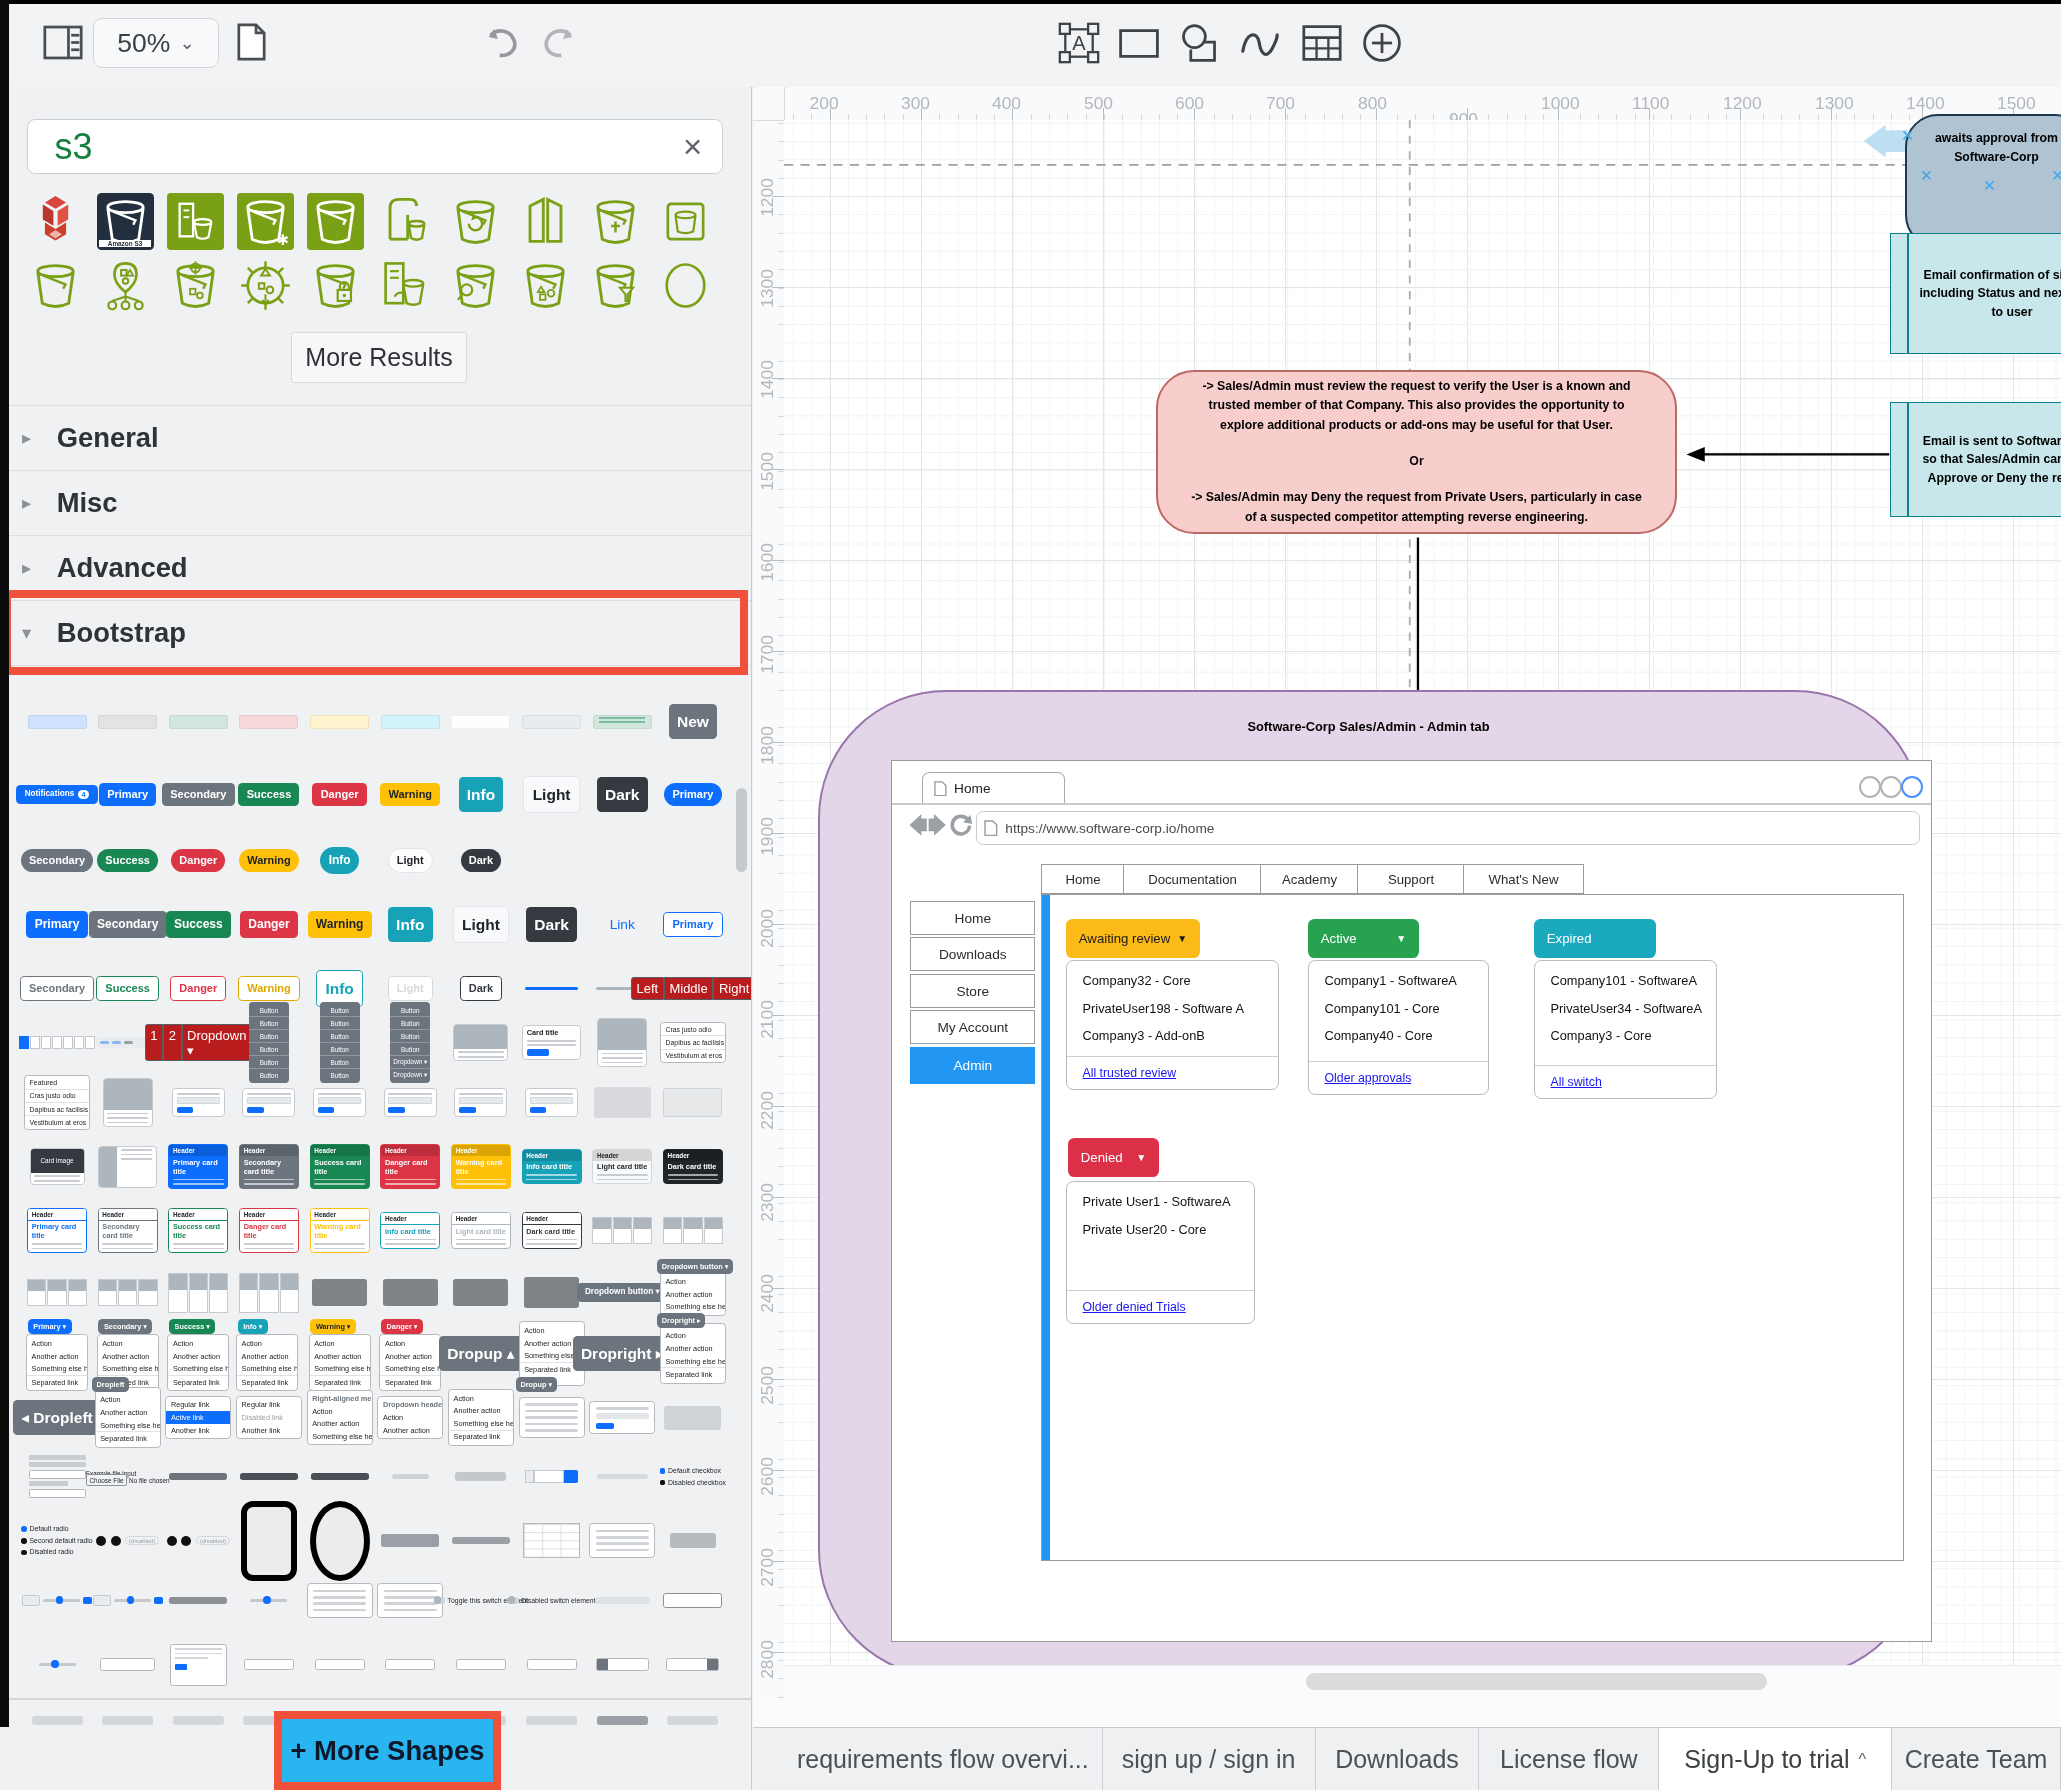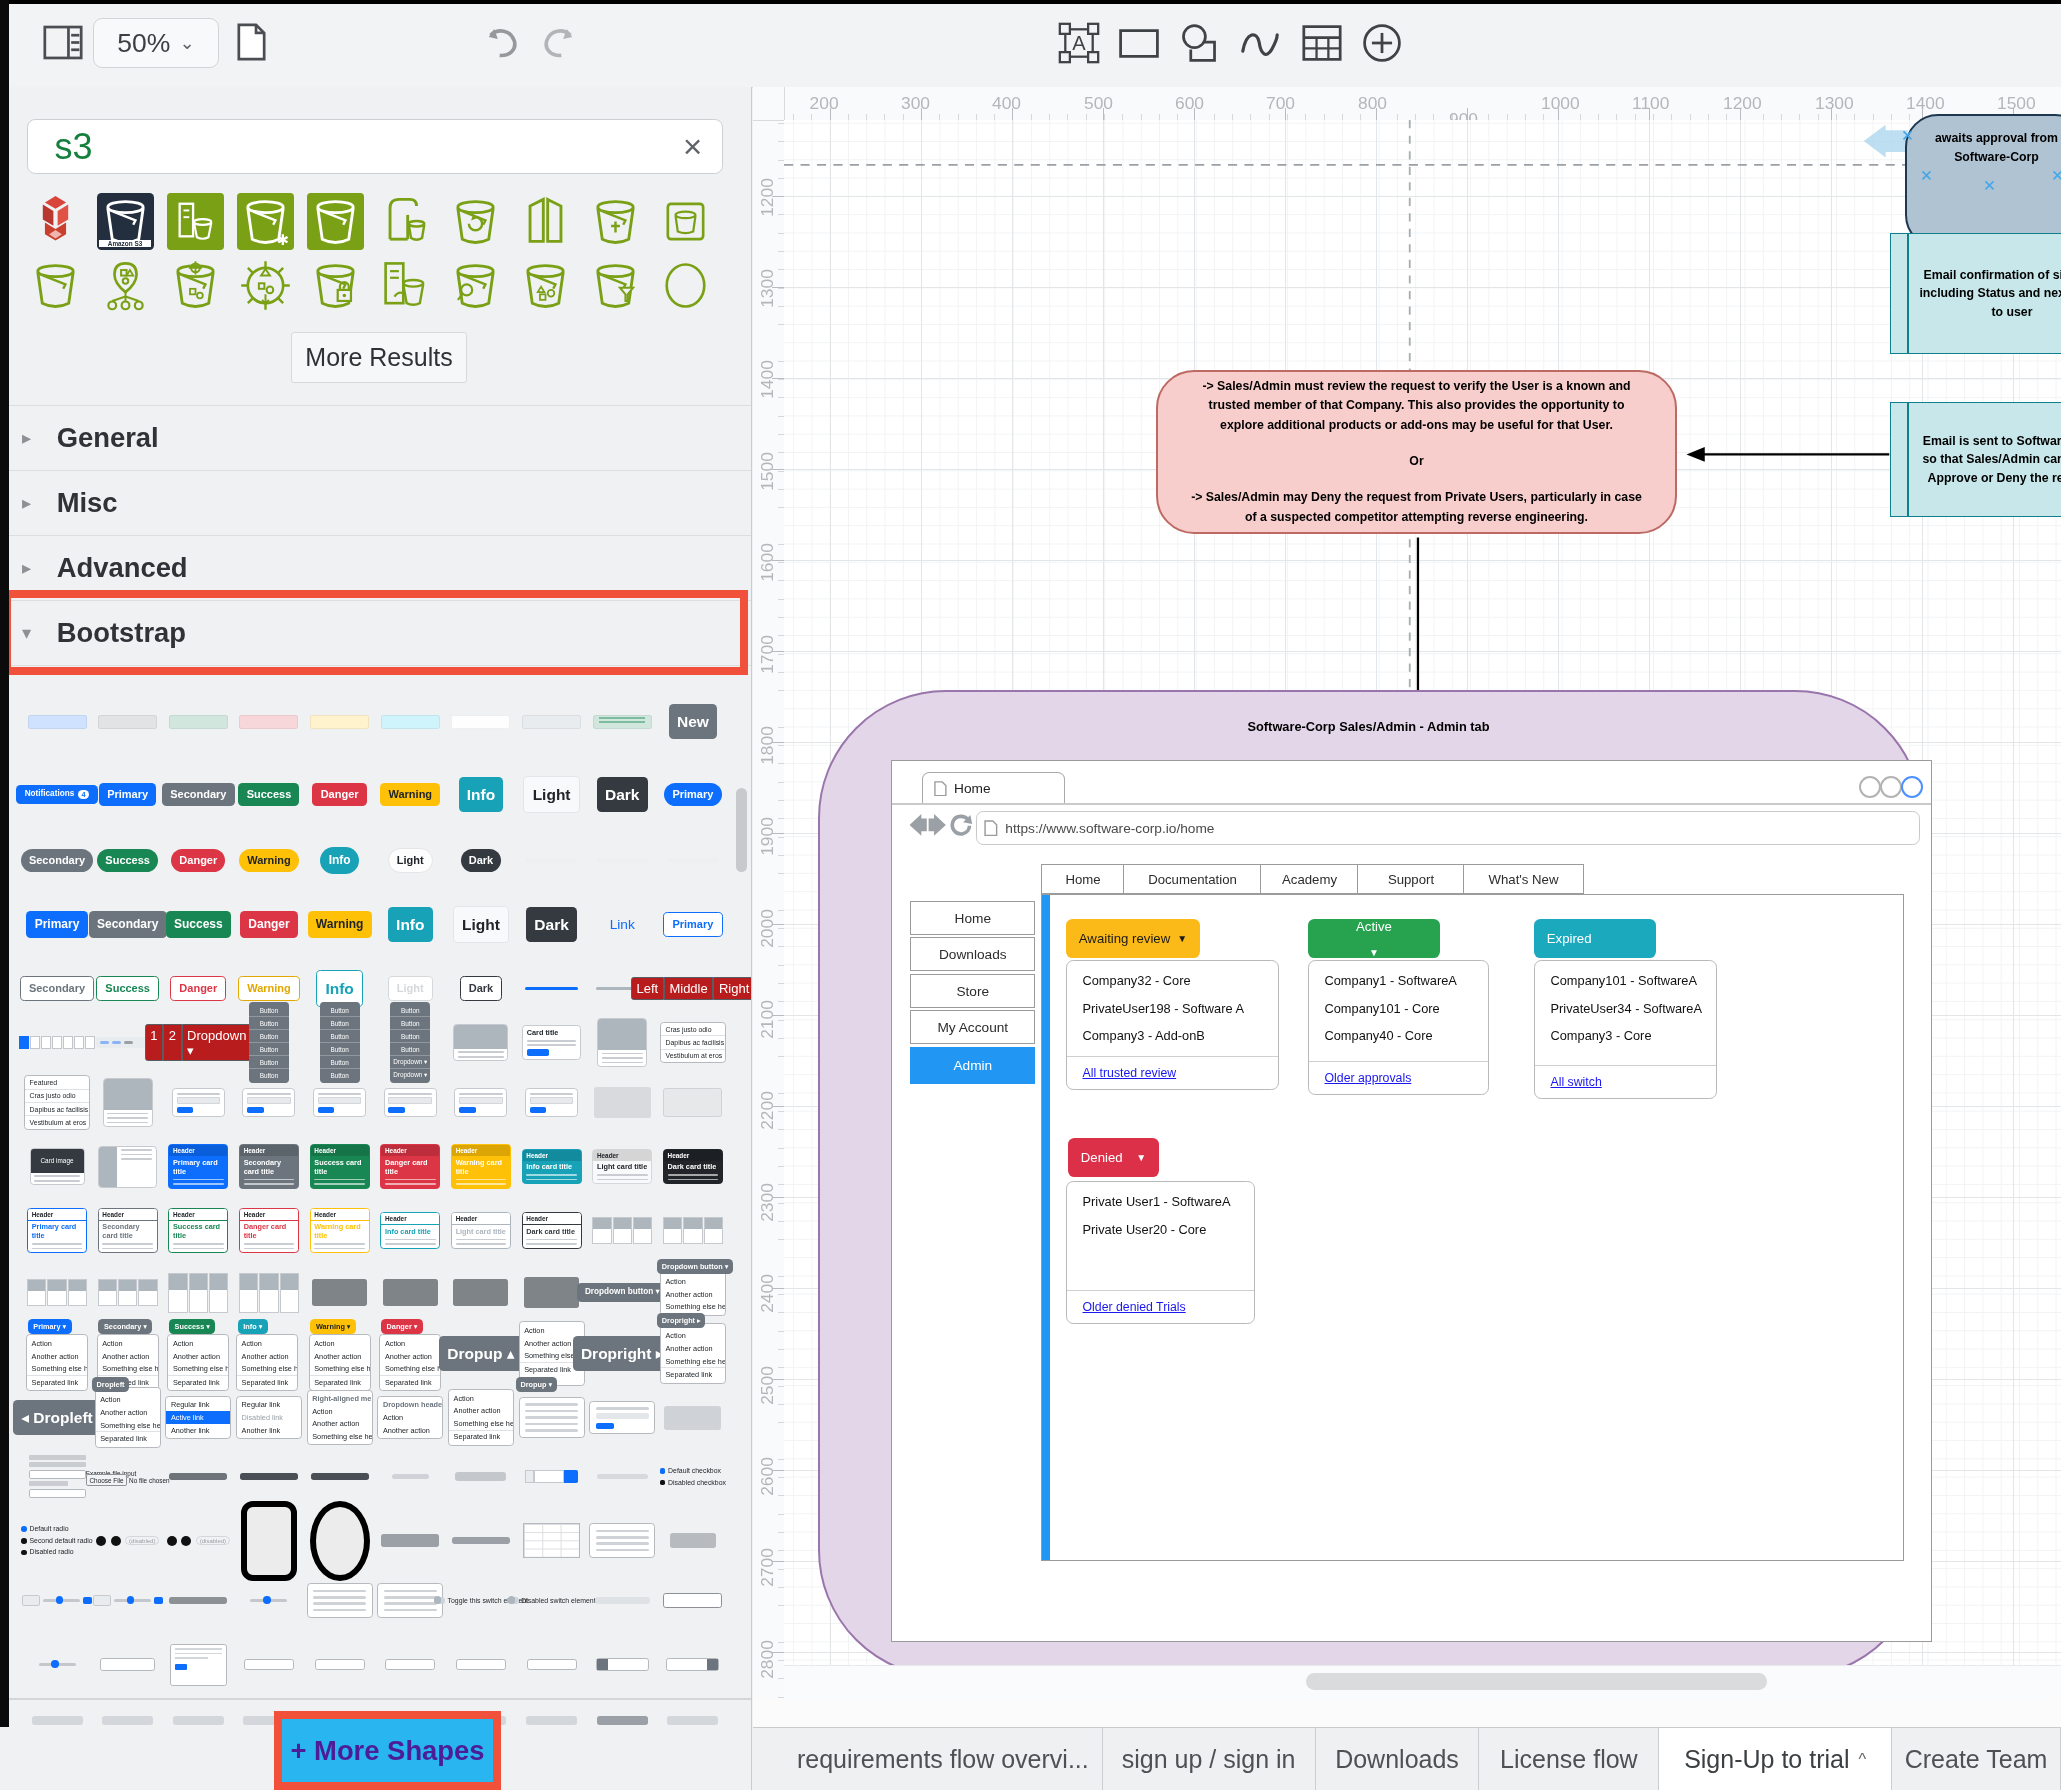--- a/index.html
+++ b/index.html
@@ -83,21 +83,21 @@
   .p-pager b.on{background:#0d6efd;border-color:#0d6efd;}
   .p-crumbs{width:55px;height:11px;background:#e9ecef;border-radius:2.7px;display:flex;align-items:center;gap:2.7px;padding:0 3.7px;}
   .p-crumbs i{width:9.1px;height:2.7px;background:#8ab4f8;border-radius:1.8px;}
   .p-range{display:flex;align-items:center;gap:2.7px;}
   .p-range .tr{width:37px;height:2.7px;background:#c4c8cc;border-radius:1.8px;position:relative;}
   .p-range .tr:before{content:"";position:absolute;left:12.8px;top:-2.7px;width:7.3px;height:7.3px;border-radius:50%;background:#0d6efd;}
   .p-range .bx{width:9.1px;height:7.3px;background:#0d6efd;border-radius:1.8px;}
   #palDivider{left:0;top:1611px;width:751px;height:1.8px;background:#d4d5d7;}
   #msRing{left:274px;top:1624px;width:227px;height:79px;border:8.2px solid #f1503b;box-sizing:border-box;}
   #msBtn{position:absolute;left:0;top:0;right:0;bottom:0;background:#29b5f0;display:flex;align-items:center;
-         justify-content:center;color:#4c1d95;font-weight:700;font-size:27.4px;}
+         justify-content:center;color:#0f172a;font-weight:700;font-size:27.4px;}
   #sbScroll{left:736px;top:701px;width:11px;height:84px;border-radius:5.5px;background:#c6cacd;}
   
   #canvas{left:753px;top:87px;width:1308px;height:1640px;background:#fbfbfc;overflow:hidden;}
   #rcorner{left:0;top:0;width:31px;height:33px;background:#f9fafb;border-right:0.9px solid #d8dadc;border-bottom:0.9px solid #d8dadc;}
   #rtop{left:31px;top:0;width:1277px;height:33px;background:#f9fafb;border-bottom:0.9px solid #d8dadc;
         background-image:repeating-linear-gradient(90deg,#b9bcbf 0 0.9px,transparent 0.9px 91px),
                          repeating-linear-gradient(90deg,#d6d9db 0 0.9px,transparent 0.9px 18.3px);
         background-size:100% 12px,100% 6.4px;background-repeat:no-repeat;background-position:46px bottom,9.1px bottom;}
   #rleft{left:0;top:33px;width:31px;height:1578px;background:#f9fafb;border-right:0.9px solid #d8dadc;
         background-image:repeating-linear-gradient(180deg,#b9bcbf 0 0.9px,transparent 0.9px 91px),
@@ -1524,21 +1524,21 @@
           <span class="car">▼</span>
         </div>
         <div class="grpbox" style="left:174px;top:199px;width:213px;height:130px;">
           <div class="items">
             <div class="it">Company32 - Core</div>
             <div class="it">PrivateUser198 - Software A</div>
             <div class="it">Company3 - Add-onB</div>
           </div>
       <div class="lk"><a>All trusted review</a></div>
         </div>
-        <div class="grpbtn" style="left:416px;top:158px;width:132px;background:#27a350;color:#ffffff;flex-direction:column;">
+        <div class="grpbtn" style="left:416px;top:158px;width:111px;background:#27a350;color:#ffffff;">
       <span>Active</span>
           <span class="car">▼</span>
         </div>
         <div class="grpbox" style="left:416px;top:199px;width:181px;height:135px;">
           <div class="items">
             <div class="it">Company1 - SoftwareA</div>
             <div class="it">Company101 - Core</div>
             <div class="it">Company40 - Core</div>
           </div>
       <div class="lk"><a>Older approvals</a></div>

